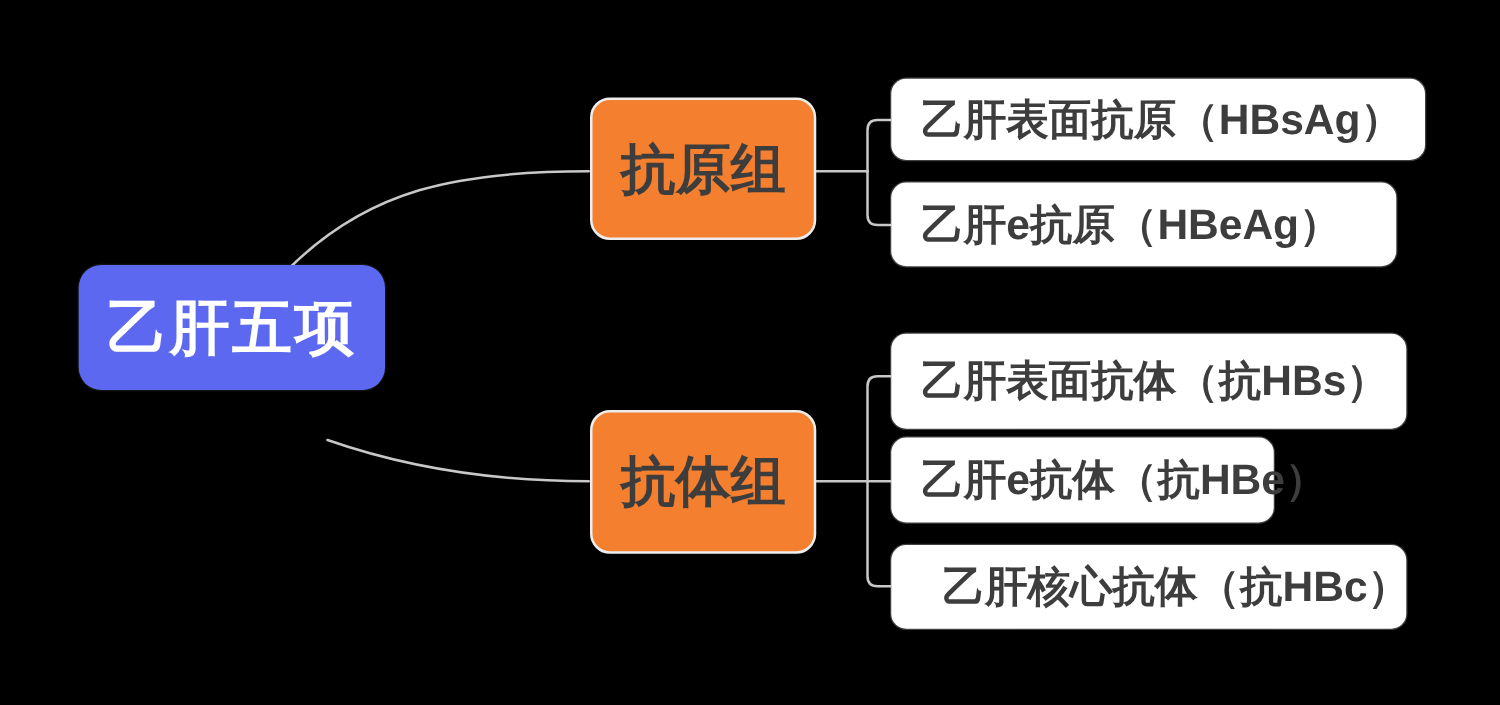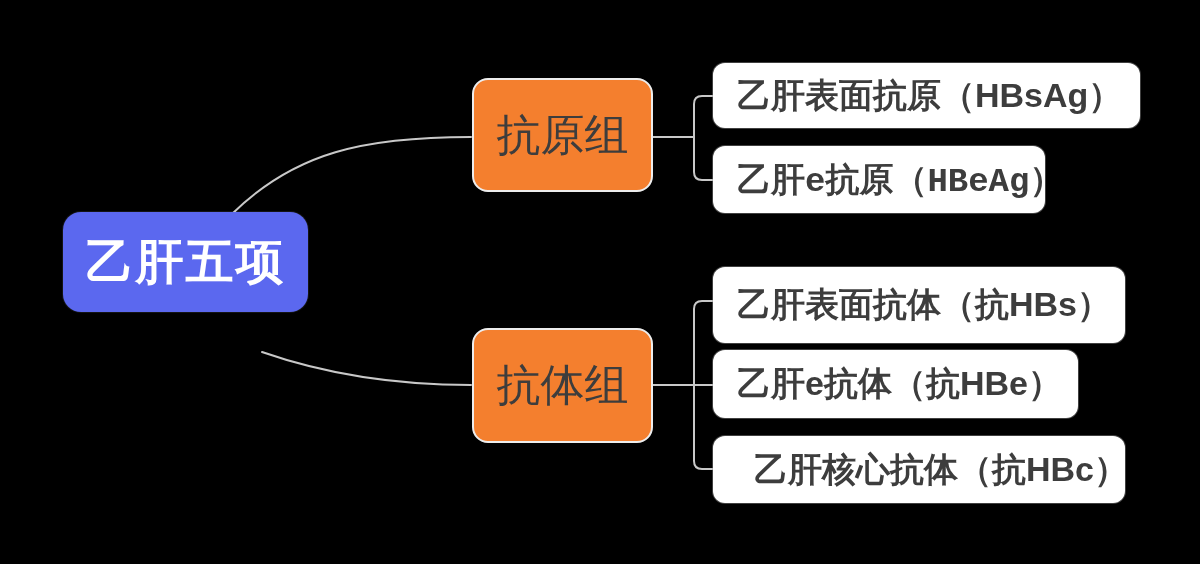--- a/index.html
+++ b/index.html
@@ -38,41 +38,41 @@
     box-shadow: 0 0 0 1px rgba(255,255,255,0.08);
   }
   .branch-node {
     left: 472px;
     width: 181px; height: 114px;
     background: #f47f2e;
     border: 2px solid #ededed;
     border-radius: 16px;
     color: #3d3d3d;
     font-size: 44px;
-    font-weight: normal;
+    font-weight: bold;
   }
   .branch-antigen { top: 78px; }
   .branch-antibody { top: 328px; height: 115px; }
   .leaf-node {
     left: 713px;
     background: #ffffff;
     border-radius: 12px;
     color: #3d3d3d;
     font-size: 34px;
     font-weight: bold;
     justify-content: flex-start;
     padding-left: 24px;
     padding-right: 16px;
     white-space: nowrap;
     box-shadow: 0 0 0 1px rgba(255,255,255,0.25);
   }
   .leaf-1 { top: 63px;  width: 427px; height: 65px; }
-  .leaf-2 { top: 146px; width: 332px; height: 67px; font-family: Liberation Mono, monospace; }
+  .leaf-2 { top: 146px; width: 404px; height: 67px; }
   .leaf-3 { top: 267px; width: 412px; height: 76px; }
-  .leaf-4 { top: 350px; width: 365px; height: 68px; }
+  .leaf-4 { top: 350px; width: 306px; height: 68px; }
   .leaf-5 { top: 436px; width: 412px; height: 67px; padding-left: 41px; }
   .node-label { pointer-events: none; }
 </style>
 </head>
 <body>
 
 <div class="canvas">
 
   <svg class="connectors" viewBox="0 0 1200 564" xmlns="http://www.w3.org/2000/svg" fill="none" stroke="#c8c8c8" stroke-width="2" stroke-linecap="round">
 

